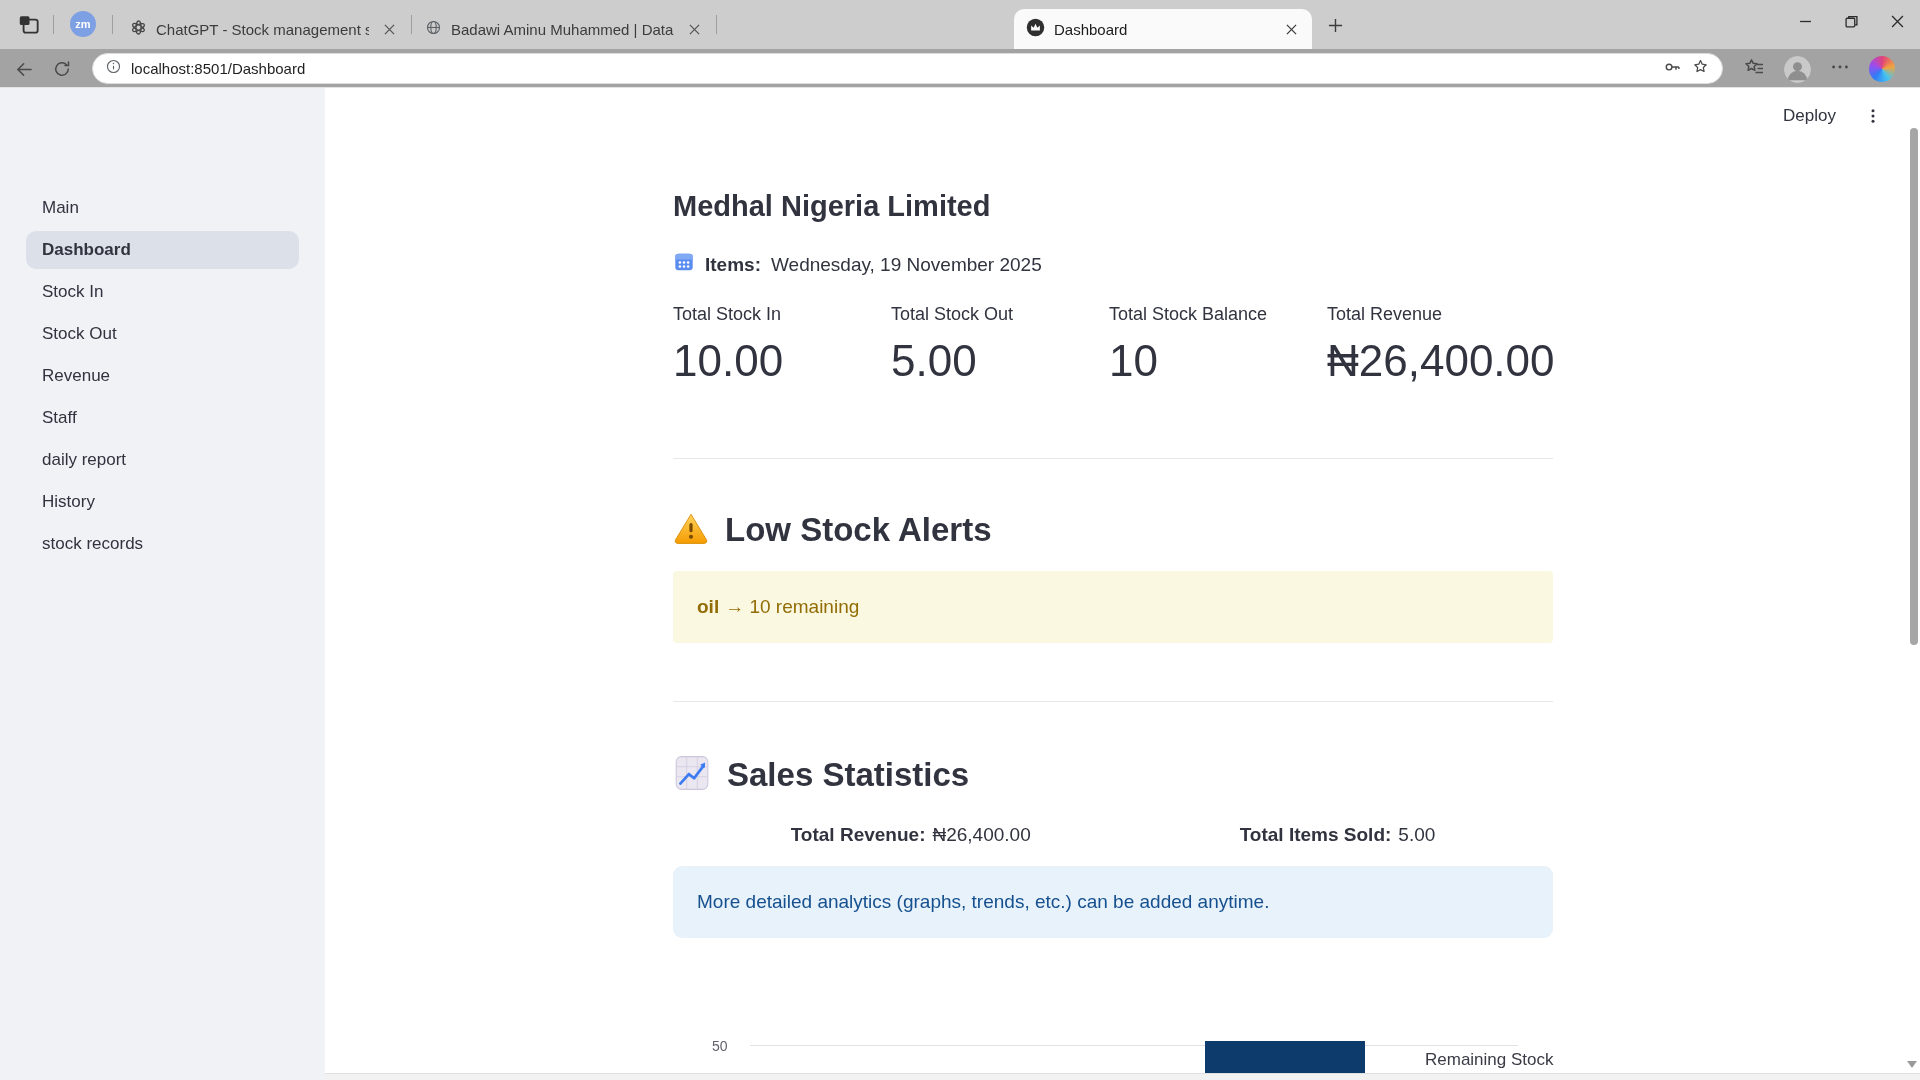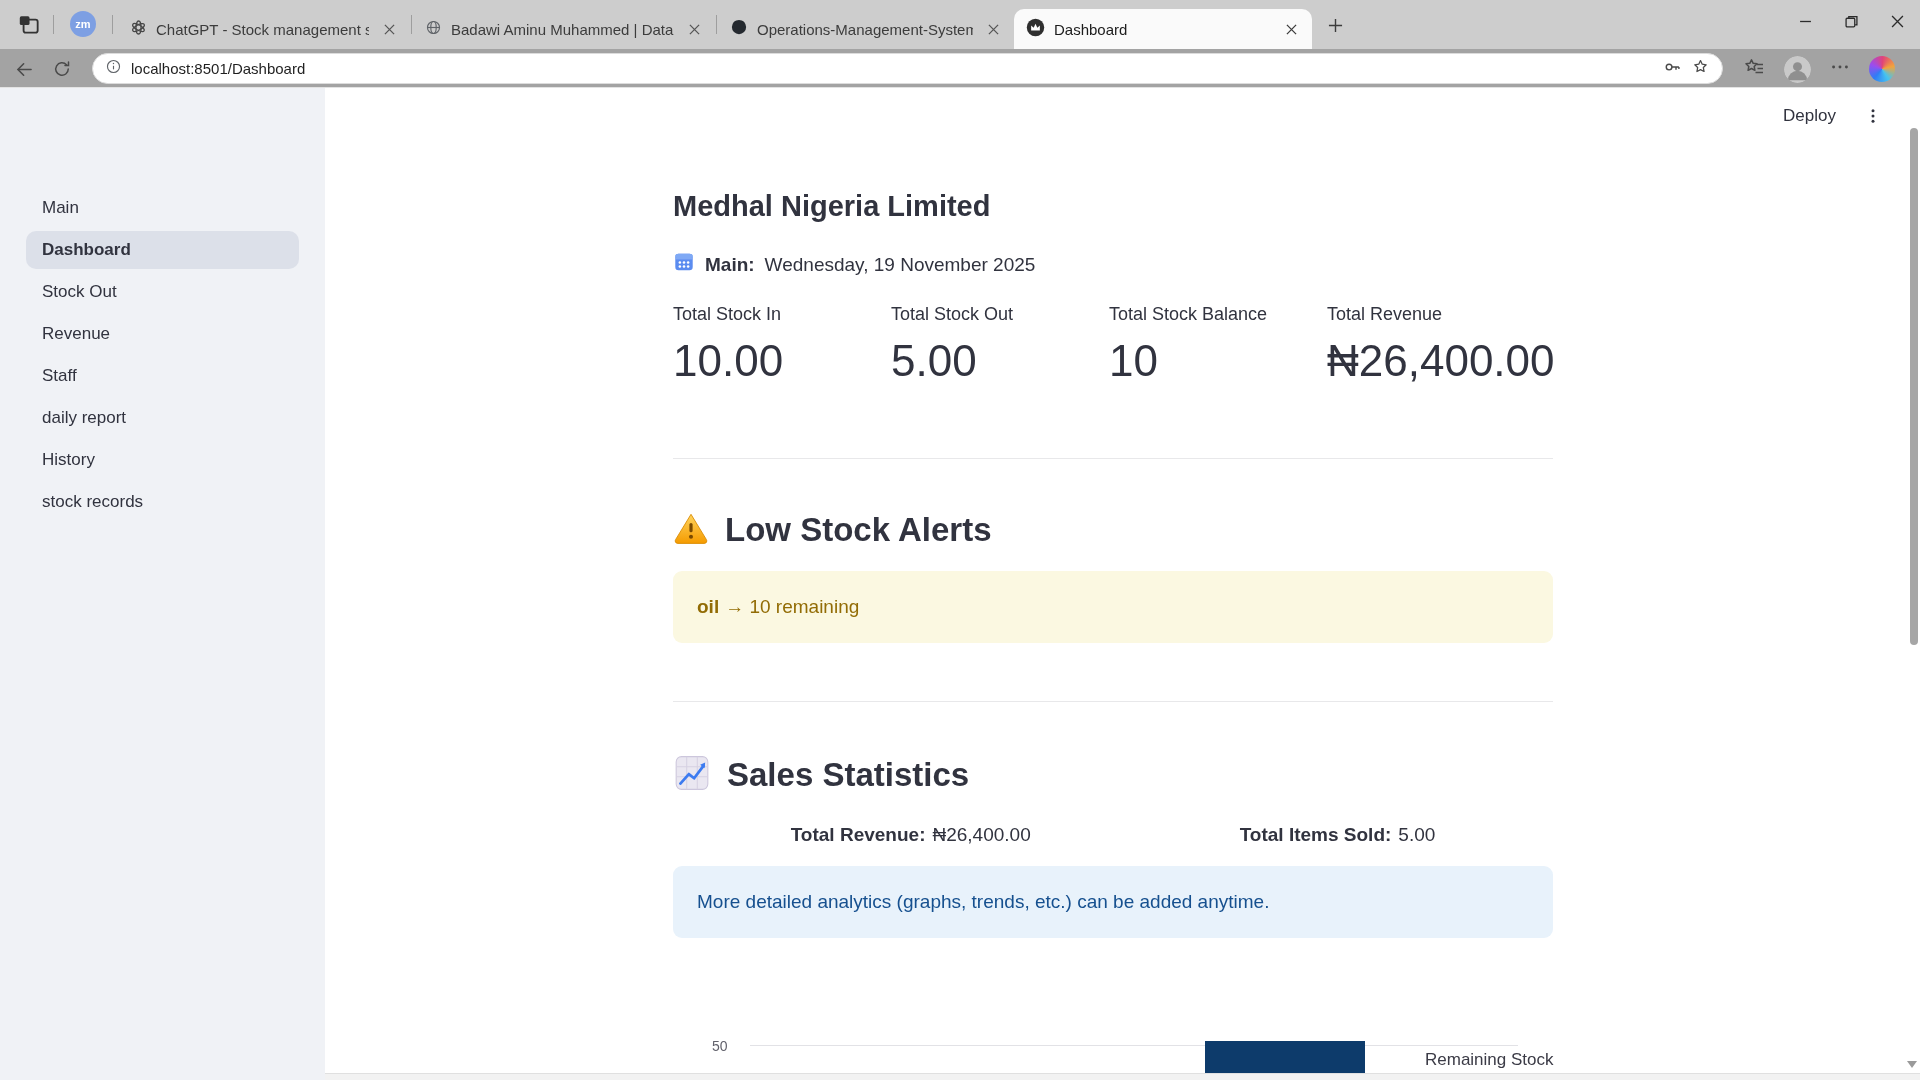--- a/index.html
+++ b/index.html
@@ -53,21 +53,21 @@
   .metric-label { font-size:18px; color:#31333f; }
   .metric-value { margin-top:10px; font-size:44px; font-weight:400; color:#31333f; line-height:52px; white-space:nowrap; }
 
   .divider { border:none; border-top:1px solid #e8e8ea; }
   .div1 { margin-top:71px; } .div2 { margin-top:58px; }
 
   .section-head { display:flex; align-items:center; gap:16px; }
   .sh1 { margin-top:52px; } .sh2 { margin-top:52px; }
   .section-head h2 { font-size:33px; font-weight:700; color:#31333f; }
 
-  .warnbox { margin-top:22px; height:72px; background:#fbf8e1; border-radius:9px; display:flex; align-items:center; padding:0 24px; font-size:19px; color:#926c05; gap:6px; }
+  .warnbox { margin-top:22px; height:72px; background:#fbf8e1; border-radius:4px; display:flex; align-items:center; padding:0 24px; font-size:19px; color:#926c05; gap:6px; }
   .warn-item { font-weight:700; }
 
   .stats-row { margin-top:28px; display:flex; font-size:19px; color:#31333f;justify-content:center; }
   .stat { display:flex; gap:7px; } .stat1 { width:449px; }
   .stat-label { font-weight:700; }
 
   .infobox { margin-top:20px; height:72px; background:#e8f2fb; border-radius:9px; display:flex; align-items:center; padding:0 24px; font-size:19px; color:#16508f; }
 
   .chart-strip { position:absolute; left:348px; bottom:0; width:880px; height:44px; }
   .ytick { position:absolute; left:39px; top:2px; font-size:14px; color:#62626c; }
@@ -123,34 +123,20 @@
     </span>
     <span class="tab-title">Badawi Aminu Muhammed | Data</span>
     <span class="tab-close">
       <svg width="11" height="11" viewBox="0 0 12 12" stroke="#555" stroke-width="1.4">
           <path d="M1 1l10 10M11 1L1 11"></path>
         </svg>
     </span>
   </div>
   <div class="vsep" style="left:716px"></div>
 
-  <div class="tab" style="left:718px; width:296px;">
-    <span class="ico">
-      <svg width="18" height="18" viewBox="0 0 24 24">
-          <circle cx="12" cy="12" r="9.5" fill="#24292f"></circle>
-          <path d="M5.5 7.5l2.5-3M18.5 7.5l-2.5-3" stroke="#24292f" stroke-width="2.4"></path>
-        </svg>
-    </span>
-    <span class="tab-title">Operations-Management-System</span>
-    <span class="tab-close">
-      <svg width="11" height="11" viewBox="0 0 12 12" stroke="#555" stroke-width="1.4">
-          <path d="M1 1l10 10M11 1L1 11"></path>
-        </svg>
-    </span>
-  </div>
 
   <div class="tab active" style="left:1014px; width:298px;">
     <span class="ico">
       <svg width="19" height="19" viewBox="0 0 24 24">
           <circle cx="12" cy="12" r="11" fill="#2f2f2f"></circle>
           <path d="M6.5 15.8V9.6l3.2 2.7L12 7.2l2.3 5.1 3.2-2.7v6.2z" fill="#fff"></path>
         </svg>
     </span>
     <span class="tab-title">Dashboard</span>
     <span class="tab-close">
@@ -244,20 +230,21 @@
         </svg>
     </span>
     <span class="copilot"></span>
   </div>
 </div>
 
 <div class="sidebar">
   <nav class="sidenav">
     <div class="side-item">Main</div>
     <div class="side-item active">Dashboard</div>
+    <div class="side-item">Stock In</div>
     <div class="side-item">Stock Out</div>
     <div class="side-item">Revenue</div>
     <div class="side-item">Staff</div>
     <div class="side-item">daily report</div>
     <div class="side-item">History</div>
     <div class="side-item">stock records</div>
   </nav>
 </div>
 
 <div class="main">
@@ -285,21 +272,21 @@
             <g fill="#fff">
               <circle cx="7.5" cy="12.5" r="1.4"></circle>
               <circle cx="12" cy="12.5" r="1.4"></circle>
               <circle cx="16.5" cy="12.5" r="1.4"></circle>
               <circle cx="7.5" cy="17" r="1.4"></circle>
               <circle cx="12" cy="17" r="1.4"></circle>
               <circle cx="16.5" cy="17" r="1.4"></circle>
             </g>
           </svg>
       </span>
-      <span class="date-label">Main:</span>
+      <span class="date-label">Items:</span>
       <span class="date-value">Wednesday, 19 November 2025</span>
     </div>
 
     <div class="metrics">
       <div class="metric">
         <div class="metric-label">Total Stock In</div>
         <div class="metric-value">10.00</div>
       </div>
       <div class="metric">
         <div class="metric-label">Total Stock Out</div>

